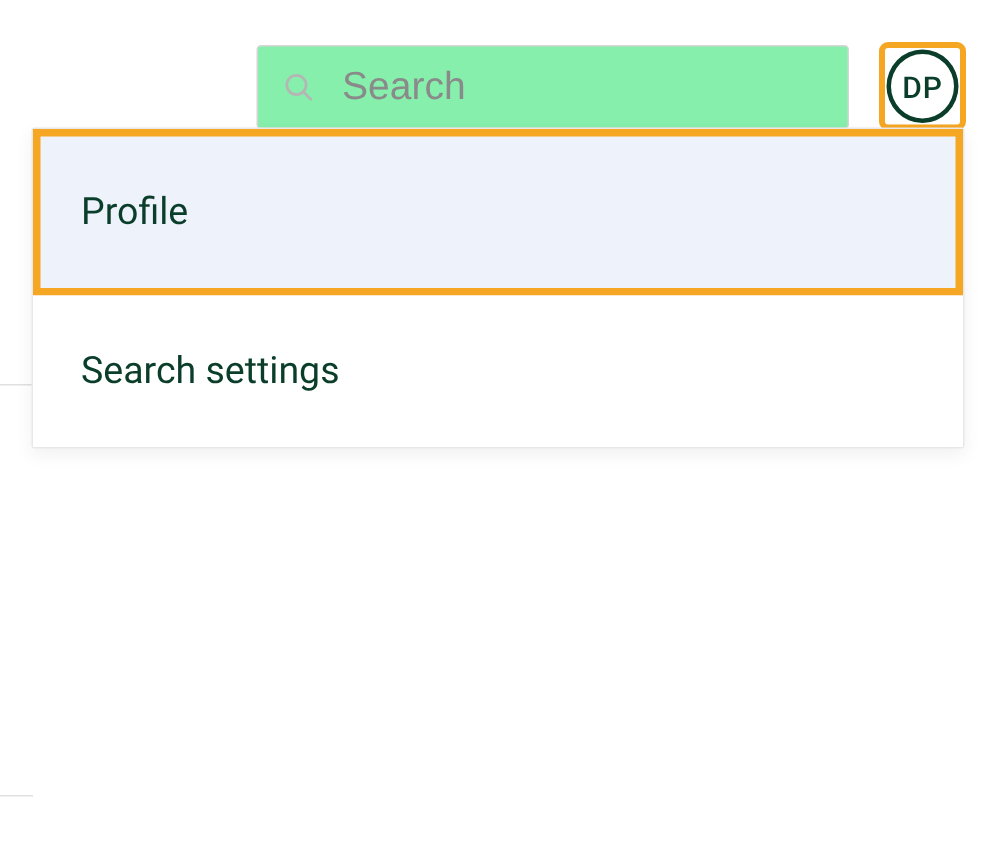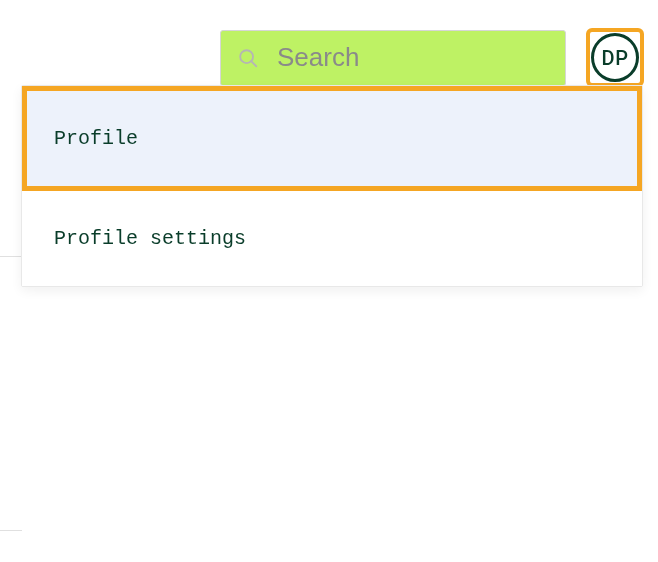--- a/index.html
+++ b/index.html
@@ -21,24 +21,24 @@
       justify-content: flex-end;
       gap: 20px;
       padding: 28px 14px 0 0;
     }
     .search-box {
       display: flex;
       align-items: center;
       border: 1px solid #d6d6d6;
       border-radius: 3px;
       height: 56px;
-      width: 346px;
+      width: 395px;
       padding: 0 16px;
       gap: 18px;
-      background: #bef264;
+      background: #86efac;
     }
     .search-icon {
       width: 22px;
       height: 22px;
       flex-shrink: 0;
     }
     .search-input {
       border: none;
       outline: none;
       font-size: 26px;
@@ -74,25 +74,24 @@
       top: 85px;
       left: 21px;
       width: 622px;
       background: #fff;
       border: 1px solid #e8e8e8;
       box-shadow: 0 4px 12px rgba(0,0,0,0.06);
       border-radius: 2px;
     }
     .dropdown-item {
       padding: 36px 32px;
-      font-size: 20px;
+      font-size: 25px;
       color: #0a3d2a;
       cursor: pointer;
       background: #fff;
-      font-family: Liberation Mono, monospace;
     }
     .dropdown-item.highlighted {
       background: #edf2fb;
       border: 5px solid #f5a623;
       padding: 36px 27px;
     }
     .faint-line {
       position: absolute;
       left: 0;
       width: 22px;
@@ -122,15 +121,15 @@
       <span>DP</span>
     </div>
   </div>
 </div>
 
 <div class="dropdown">
   <div class="dropdown-item highlighted">
     <span>Profile</span>
   </div>
   <div class="dropdown-item">
-    <span>Profile settings</span>
+    <span>Search settings</span>
   </div>
 </div>
 
 </body></html>

